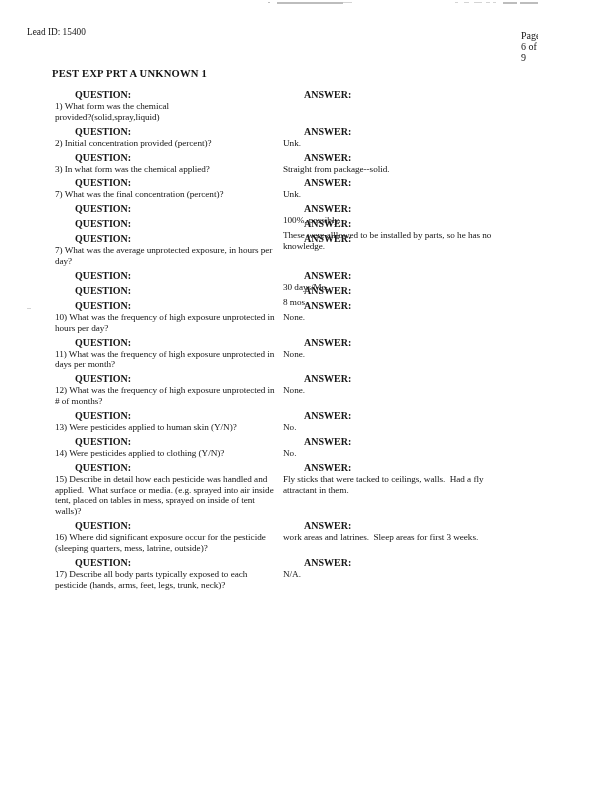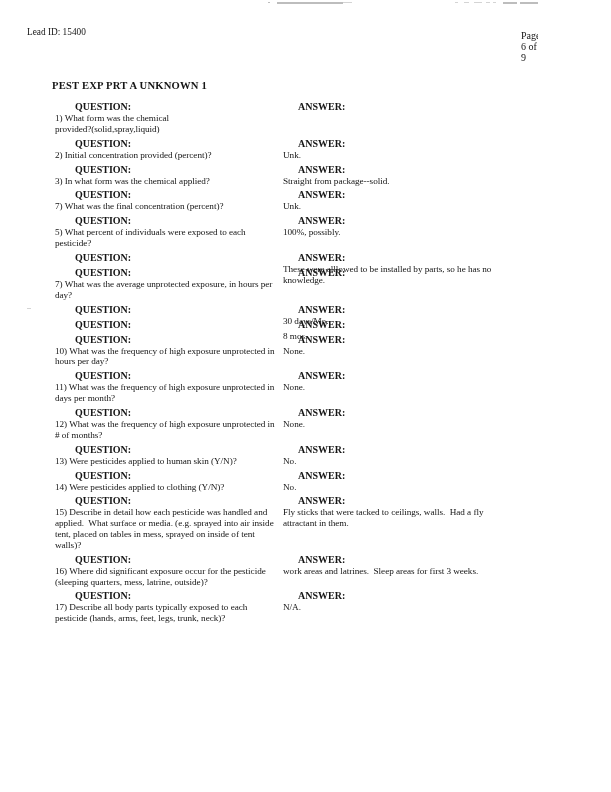--- a/index.html
+++ b/index.html
@@ -45,35 +45,35 @@
     position: absolute;
     left: 55px;
     top: 63px;
     width: 545px;
   }
   .doc-title {
     font-weight: bold;
     font-size: 10.6px;
     line-height: 13px;
     letter-spacing: 0.2px;
-    margin: 16px 0 9px -3px;
+    margin: 4px 0 9px -3px;
   }
   .qa {
     position: relative;
     margin-bottom: 3px;
   }
   .label {
     font-weight: bold;
     font-size: 10px;
     line-height: 12px;
     white-space: pre;
     padding-left: 15px;
   }
   .q-label { margin-left: 5px; }
-  .a-label { }
+  .a-label { margin-left: 6px; }
   .q-text, .a-text {
     font-size: 9.2px;
     line-height: 10.85px;
     letter-spacing: -0.05px;
     white-space: pre;
   }
   .a-col {
     position: absolute;
     left: 228px;
     top: 0;
@@ -143,22 +143,20 @@
     </div>
     <div class="a-col">
       <div class="label a-label">ANSWER:</div>
       <div class="a-text">Unk.</div>
     </div>
   </div>
 
   <div class="qa">
     <div class="q-col">
       <div class="label q-label">QUESTION:</div>
-      <div class="q-text">5) What percent of individuals were exposed to each
-pesticide?</div>
     </div>
     <div class="a-col">
       <div class="label a-label">ANSWER:</div>
       <div class="a-text">100%, possibly.</div>
     </div>
   </div>
 
   <div class="qa">
     <div class="q-col">
       <div class="label q-label">QUESTION:</div>

